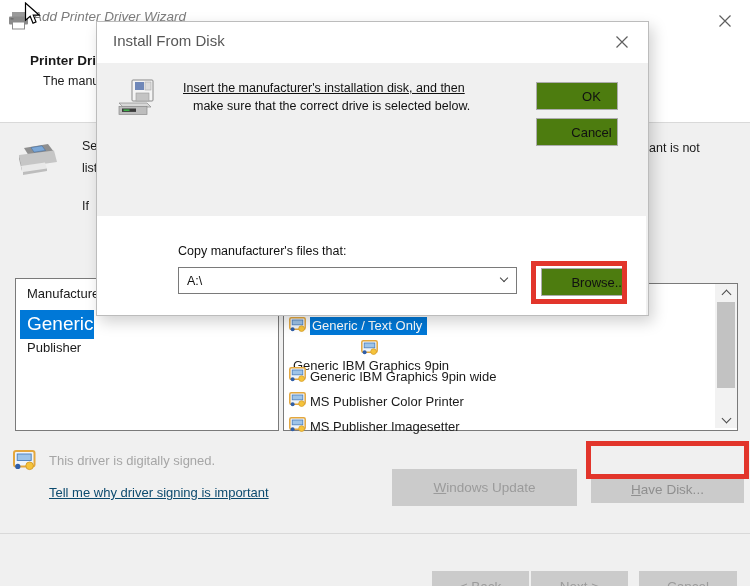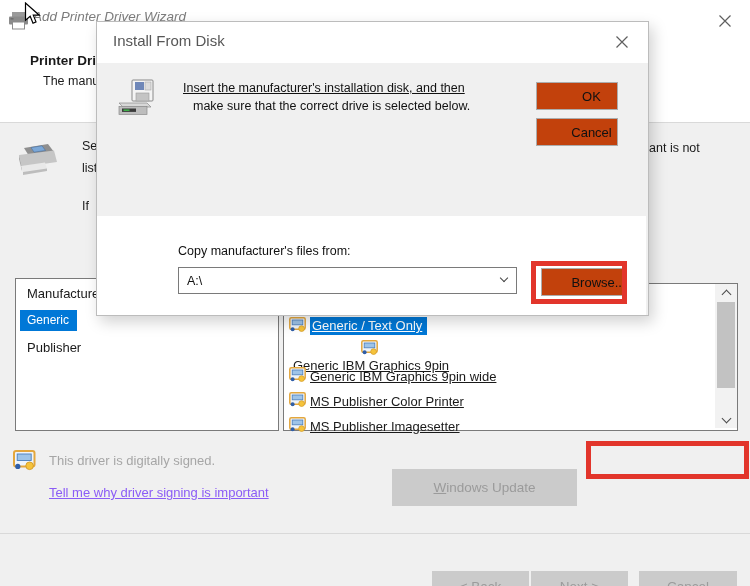--- a/index.html
+++ b/index.html
@@ -25,39 +25,39 @@
   .frag-l1s{left:82px;top:139px;}
   .frag-l1e{left:640px;top:141px;}
   .frag-l2s{left:82px;top:161px;}
   .frag-l3s{left:82px;top:199px;}
 
   .wizard-printer-icon{left:14px;top:138px;}
 
   
   .mfr-box{left:15px;top:278px;width:262px;height:151px;background:#fff;border:1px solid #7a7a7a;z-index:1;}
   .mfr-header{left:11px;top:7px;font-size:13px;color:#1a1a1a;}
-  .mfr-sel{left:4px;top:31px;background:#0078d7;color:#fff;font-size:12px;padding:3px 8px 4px 7px;}
+  .mfr-sel{left:4px;top:31px;background:#0078d7;color:#fff;font-size:19px;padding:3px 0 4px 7px;}
   .mfr-item2{left:11px;top:61px;font-size:13px;color:#1a1a1a;}
 
   
   .prn-box{left:283px;top:283px;width:453px;height:146px;background:#fff;border:1px solid #7a7a7a;z-index:1;}
   .prn-row{left:5px;height:22px;display:flex;align-items:center;font-size:13px;color:#1a1a1a;}
-  .prn-row .lbl{margin-left:4px;white-space:nowrap;text-decoration:underline;}
+  .prn-row .lbl{margin-left:4px;white-space:nowrap;}
   .prn-row .lbl.sel{background:#0078d7;color:#fff;padding:1px 5px 2px 2px;}
   .prn-scroll{right:0;top:0;width:22px;height:144px;background:#f2f2f2;}
   .prn-thumb{left:2px;top:18px;width:18px;height:86px;background:#c2c2c2;}
   .sc-arrow{left:0;width:22px;height:16px;display:flex;align-items:center;justify-content:center;}
   .chev{display:inline-block;width:6px;height:6px;border-right:1.4px solid #4a4a4a;border-bottom:1.4px solid #4a4a4a;}
   .chev.up{transform:rotate(-135deg);margin-top:4px;}
   .chev.down{transform:rotate(45deg);margin-bottom:3px;}
   .chev.small{width:5px;height:5px;border-color:#444;}
 
   .signed-icon{left:13px;top:450px;}
   .signed-text{left:49px;top:453px;font-size:13px;color:#a6a6a6;}
-  .signed-link{left:49px;top:485px;font-size:13px;color:#8b5cf6;text-decoration:underline;cursor:pointer;}
+  .signed-link{left:49px;top:485px;font-size:13px;color:#0c4a6e;text-decoration:underline;cursor:pointer;}
 
   .gbtn{background:#cbcbcb;color:#9b9b9b;font-size:13.5px;display:flex;align-items:center;justify-content:center;border:none;margin-top:29px;}
   .btn-wu{left:392px;top:440px;width:185px;height:37px;}
   .btn-hd{left:591px;top:446px;width:153px;height:28px;color:#8f8f8f;z-index:2;}
   .btn-back{left:432px;top:542px;width:97px;height:31px;}
   .btn-next{left:531px;top:542px;width:97px;height:31px;}
   .btn-cancel2{left:639px;top:542px;width:98px;height:31px;}
   .accel{text-decoration:underline;}
 
   .redrect{border:5px solid #e2352b;z-index:3;pointer-events:none;}
@@ -65,21 +65,21 @@
 
   
   .dlg{left:96px;top:21px;width:551px;height:293px;background:#f0f0f0;border:1px solid #bcbcbc;
        box-shadow:4px 6px 14px rgba(0,0,0,0.18);z-index:10;}
   .dlg-titlebar{left:0;top:0;width:100%;height:41px;background:#ffffff;}
   .dlg-title{left:16px;top:10px;font-size:15px;color:#565656;}
   .dlg-close{left:516px;top:11px;width:18px;height:18px;display:flex;align-items:center;justify-content:center;cursor:default;}
   .dlg-floppy{left:20px;top:57px;}
   .dlg-msg1{left:86px;top:59px;font-size:12.5px;color:#111;text-decoration:underline;}
   .dlg-msg2{left:96px;top:77px;font-size:12.5px;color:#111;}
-  .dbtn{background:#c2410c;border:1px solid #acacac;font-size:13px;color:#111;
+  .dbtn{background:#4d7c0f;border:1px solid #acacac;font-size:13px;color:#111;
         display:flex;align-items:center;justify-content:center;box-sizing:border-box;padding-left:35px;}
   .dlg-ok{left:439px;top:60px;width:82px;height:28px;}
   .dlg-cancel{left:439px;top:96px;width:82px;height:28px;}
   .dlg-lower{left:0;top:194px;width:549px;height:99px;background:#ffffff;}
   .dlg-copylabel{left:81px;top:222px;font-size:12.5px;color:#111;}
   .dlg-combo{left:81px;top:245px;width:337px;height:25px;background:#fff;border:1px solid #7a7a7a;
              display:flex;align-items:center;}
   .dlg-combo-value{margin-left:8px;font-size:12.5px;color:#111;flex:1;}
   .dlg-combo-arrow{margin-right:9px;margin-top:-3px;}
   .red-browse{left:434px;top:239px;width:86px;height:33px;}
@@ -208,20 +208,23 @@
       <rect x="4.2" y="4" width="14" height="6.5" fill="#9ec4e8" stroke="#4a7ebb" stroke-width="0.9"></rect>
       <circle cx="16.6" cy="15.8" r="3.8" fill="#f5c33b" stroke="#d29a26" stroke-width="0.9"></circle>
       <circle cx="4.8" cy="16.4" r="2.6" fill="#2f5ea8"></circle>
     </svg>
   </span>
   <div class="abs txt signed-text">This driver is digitally signed.</div>
   <div class="abs txt signed-link">Tell me why driver signing is important</div>
 
   <button class="abs gbtn btn-wu">
     <span><span class="accel">W</span><span>indows Update</span></span>
+  </button>
+  <button class="abs gbtn btn-hd">
+    <span><span class="accel">H</span><span>ave Disk...</span></span>
   </button>
   <div class="abs redrect red-havedisk"></div>
 
   <div class="abs bw-divider2"></div>
   <div class="abs bw-bottombar"></div>
   <button class="abs gbtn btn-back">
     <span><span>&lt; </span><span class="accel">B</span><span>ack</span></span>
   </button>
   <button class="abs gbtn btn-next">
     <span><span class="accel">N</span><span>ext &gt;</span></span>
@@ -248,21 +251,21 @@
         <rect x="5" y="29.5" width="14" height="3.4" fill="#3a3a3a"></rect>
         <rect x="6.5" y="30.4" width="6" height="1.6" fill="#3fae49"></rect>
       </svg>
     </span>
     <div class="abs txt dlg-msg1">Insert the manufacturer's installation disk, and then</div>
     <div class="abs txt dlg-msg2">make sure that the correct drive is selected below.</div>
     <button class="abs dbtn dlg-ok">OK</button>
     <button class="abs dbtn dlg-cancel">Cancel</button>
 
     <div class="abs dlg-lower"></div>
-    <div class="abs txt dlg-copylabel">Copy manufacturer's files from:</div>
+    <div class="abs txt dlg-copylabel">Copy manufacturer's files that:</div>
     <div class="abs dlg-combo">
       <span class="dlg-combo-value txt">A:\</span>
       <span class="dlg-combo-arrow"><span class="chev down small"></span></span>
     </div>
     <button class="abs dbtn dlg-browse">Browse...</button>
     <div class="abs redrect red-browse"></div>
   </div>
 
   <span class="abs cursor">
     <svg width="18" height="25" viewBox="0 0 18 25">

